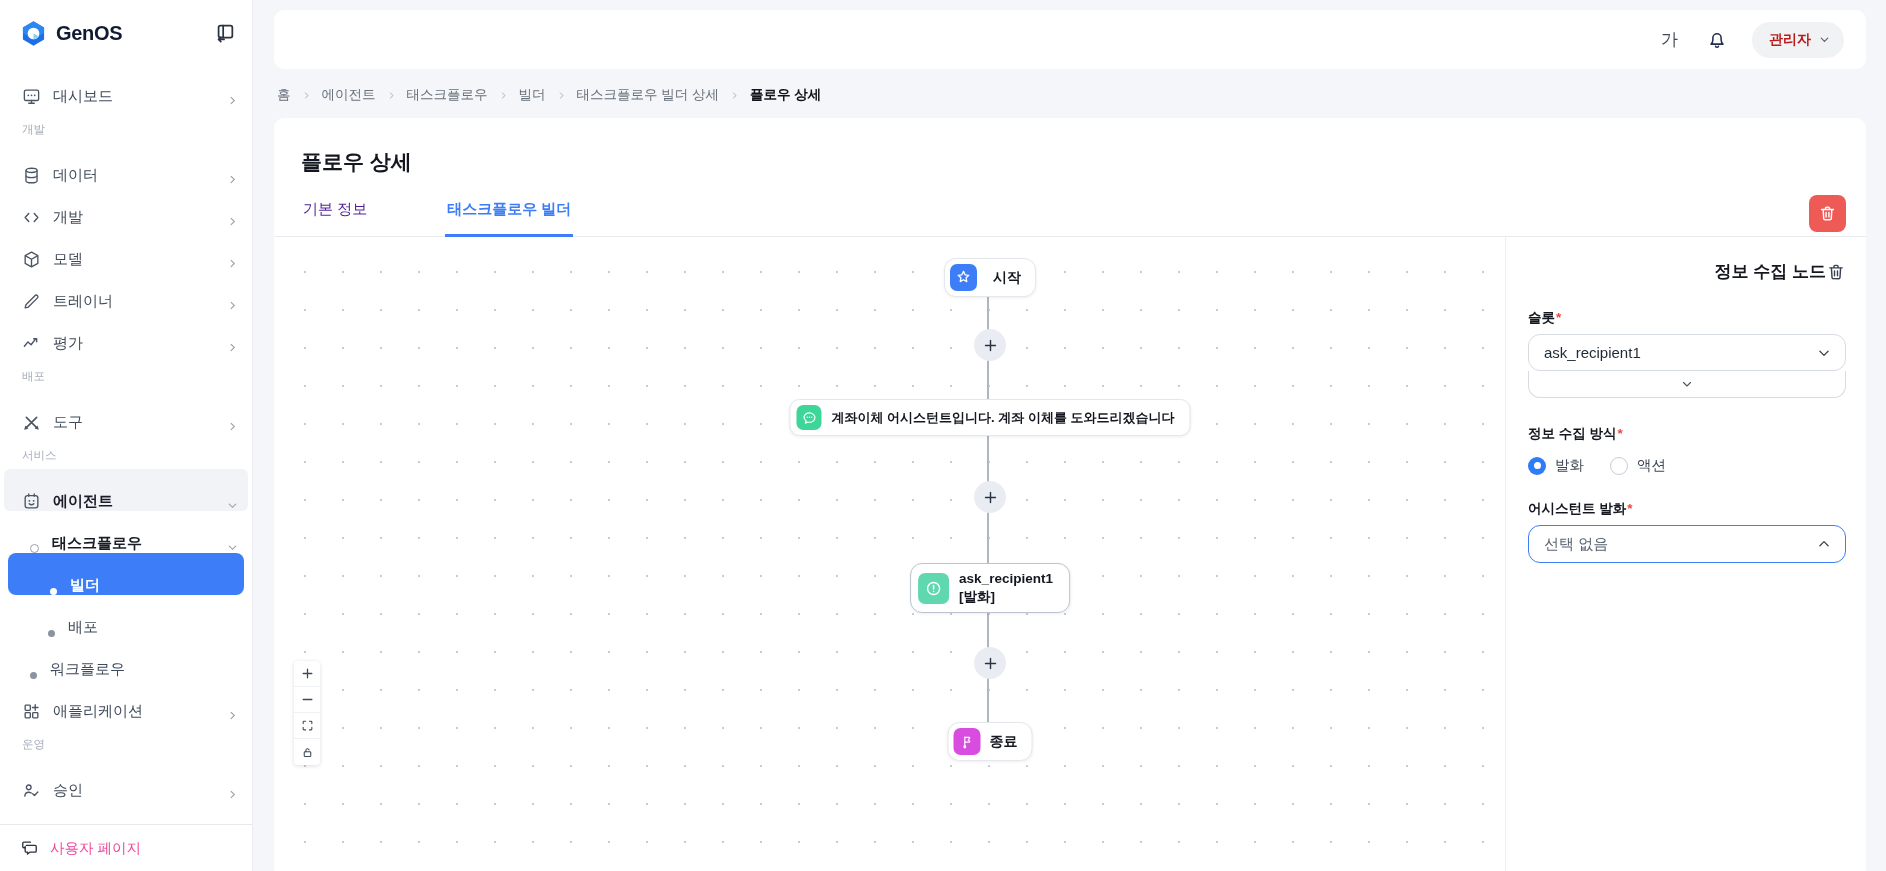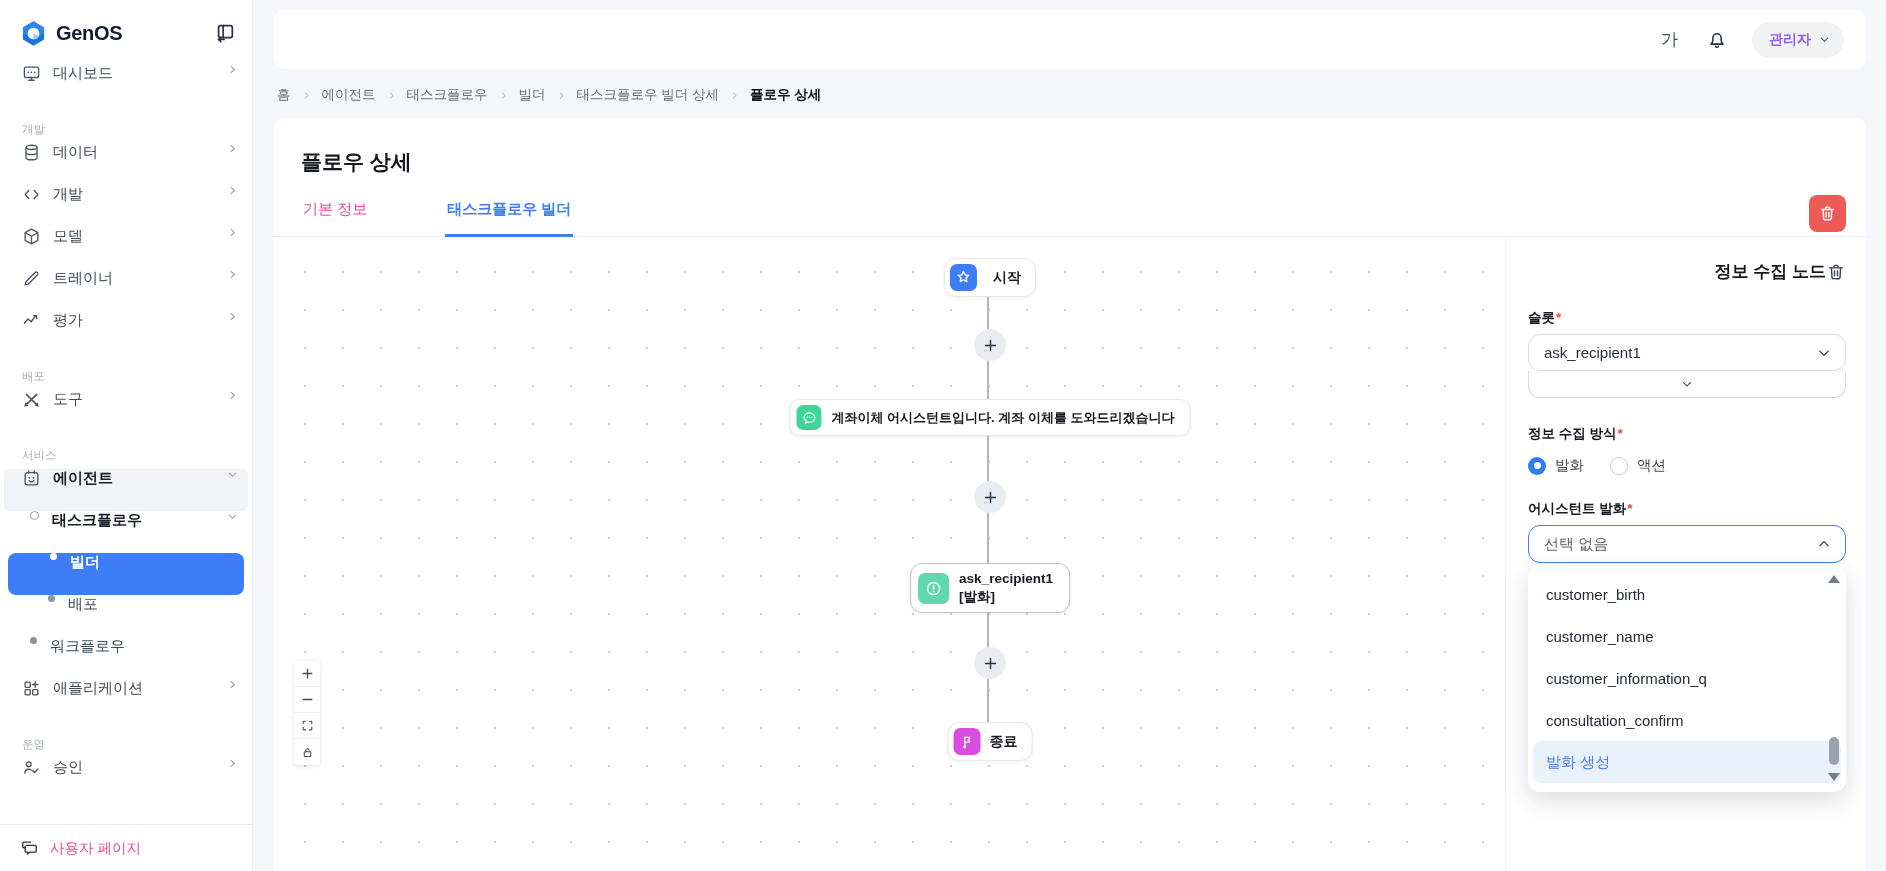--- a/index.html
+++ b/index.html
@@ -7,51 +7,51 @@
   body { font-family:"Liberation Sans","DejaVu Sans",sans-serif; background:#f4f6f9; color:#222a38; display:flex; }
 
   
   .sidebar { width:253px; background:#fff; border-right:1px solid #ecedf1; position:relative; flex:0 0 253px; display:flex; flex-direction:column; }
   .logo-row { height:52px; display:flex; align-items:center; padding:14px 16px 0 20px; }
   .logo-mark { width:27px; height:27px; margin-right:9px; }
   .logo-text { font-size:20px; font-weight:800; color:#101b33; letter-spacing:-.3px; flex:1; }
   .collapse-btn { width:22px; height:22px; color:#2b3342; cursor:pointer; }
   .menu { flex:1; overflow:hidden; padding-top:12px; }
   .section-label { font-size:11.5px; color:#a6adba; padding:16px 0 6px 22px; }
-  .m-item { height:42px; display:flex; align-items:flex-start; padding:0 14px 0 22px; font-size:15px; color:#3f4a58; cursor:pointer; position:relative;font-family:Liberation Serif, serif; }
+  .m-item { height:42px; display:flex; align-items:flex-end; padding:0 14px 0 22px; font-size:15px; color:#3f4a58; cursor:pointer; position:relative;font-family:Liberation Serif, serif; }
   .m-item .mi-ic { width:19px; height:19px; margin-right:12px; color:#4b5563; flex:0 0 19px; }
   .m-item .chev { margin-left:auto; color:#9aa2ae; width:11px; height:11px; }
   .m-item.parent-active { background:#f1f3f6; border-radius:6px; margin:0 4px; padding:0 10px 0 18px; font-weight:700; color:#171c26; }
   .m-item.bold { font-weight:700; color:#171c26; }
   .m-item.sub1 { padding-left:30px; }
   .m-item.sub2 { padding-left:48px; }
   .bullet-o { width:9px; height:9px; border:1.5px solid #9aa2ae; border-radius:50%; margin-right:13px; flex:0 0 9px; }
   .bullet-f { width:7px; height:7px; background:#8a93a0; border-radius:50%; margin-right:13px; flex:0 0 7px; }
   .m-item.active-blue { background:#3d7ef8; color:#fff; font-weight:700; border-radius:8px; margin:0 8px; padding-left:42px; }
   .m-item.active-blue .bullet-f { background:#fff; }
   .sb-footer { height:47px; border-top:1px solid #e7e9ed; background:#fff; display:flex; align-items:center; padding-left:20px; font-size:14.5px; color:#ec4899; position:relative; z-index:2; cursor:pointer; }
   .sb-footer .mi-ic { width:19px; height:19px; margin-right:11px; color:#2b3342; }
 
   
   .main { flex:1; display:flex; flex-direction:column; padding:10px 20px 0 21px; min-width:0; }
   .topbar { height:59px; background:#fff; border-radius:10px; display:flex; align-items:center; justify-content:flex-end; padding-right:22px; flex:0 0 59px; }
   .font-label { font-size:17px; color:#3f4a58; margin-right:28px; cursor:pointer; }
   .bell { width:22px; height:22px; color:#22304d; margin-right:24px; cursor:pointer; }
-  .user-pill { background:#f1f2f4; border-radius:999px; height:36px; display:flex; align-items:center; padding:0 14px 0 17px; font-size:14px; font-weight:700; color:#8b5cf6; cursor:pointer; }
+  .user-pill { background:#f1f2f4; border-radius:999px; height:36px; display:flex; align-items:center; padding:0 14px 0 17px; font-size:14px; font-weight:700; color:#b91c1c; cursor:pointer; }
   .user-pill .chev { width:11px; height:11px; color:#5b6470; margin-left:8px; }
 
   .breadcrumb { display:flex; align-items:center; gap:11px; margin:16px 0 0 3px; font-size:13.5px; color:#69707c; flex:0 0 20px; }
   .breadcrumb .bc-item { cursor:pointer; }
   .breadcrumb .bc-sep { width:9px; height:9px; color:#a6adba; }
   .breadcrumb .bc-current { font-weight:700; color:#10131a; }
 
   .content-card { margin-top:13px; background:#fff; border-radius:10px 10px 0 0; flex:1; position:relative; display:flex; flex-direction:column; overflow:hidden; }
   .page-title { font-size:21px; font-weight:700; color:#14171f; margin:30px 0 0 27px; }
   .tab-row { margin-top:24px; padding:0 27px; border-bottom:1px solid #e9ebef; display:flex; gap:38px; }
-  .tab { font-size:15px; padding:0 2px 15px; color:#ec4899; cursor:pointer; }
+  .tab { font-size:15px; padding:0 2px 15px; color:#4c1d95; cursor:pointer; }
   .tab.active { color:#3d7ef8; font-weight:700; border-bottom:3px solid #3d7ef8; margin-bottom:-1px;margin-left:38px; }
   .delete-flow-btn { position:absolute; right:20px; top:77px; width:37px; height:37px; background:#ee5b56; border:none; border-radius:8px; display:flex; align-items:center; justify-content:center; cursor:pointer; }
   .delete-flow-btn svg { width:19px; height:19px; color:#fff; }
 
   .flow-body { flex:1; display:flex; min-height:0; }
   .canvas { flex:1; position:relative; background-image:radial-gradient(circle,#c8cdd5 1.3px,transparent 1.5px); background-size:38px 38px; background-position:12px 16px; overflow:hidden; }
 
   .edge-line { position:absolute; left:713px; top:52px; width:2px; height:442px; background:#b0b5bf; }
   .fnode { position:absolute; left:716px; transform:translateX(-50%); background:#fff; border:1px solid #e4e7ec; border-radius:12px; box-shadow:0 1px 3px rgba(20,24,40,.07); display:flex; align-items:center; cursor:pointer; }
   .node-ic { border-radius:7px; display:flex; align-items:center; justify-content:center; color:#fff; flex:0 0 auto; }
@@ -473,29 +473,17 @@
         <div class="field-label">
           <span>어시스턴트 발화</span><span class="req-star">*</span>
         </div>
         <div class="select-open">
           <span>선택 없음</span>
           <svg class="chev" viewBox="0 0 24 24" fill="none" stroke="currentColor" stroke-width="2.1" stroke-linecap="round" stroke-linejoin="round">
               <path d="M5 15l7-7 7 7"></path>
             </svg>
         </div>
 
-        <div class="dropdown">
-          <div class="dd-item">customer_birth</div>
-          <div class="dd-item">customer_name</div>
-          <div class="dd-item">customer_information_q</div>
-          <div class="dd-item">consultation_confirm</div>
-          <div class="dd-item hl">발화 생성</div>
-          <div class="dd-scroll">
-            <div class="dd-arrow-up"></div>
-            <div class="dd-thumb"></div>
-            <div class="dd-arrow-down"></div>
-          </div>
-        </div>
       </aside>
 
     </div>
   </section>
 </div>
 
 </body></html>

